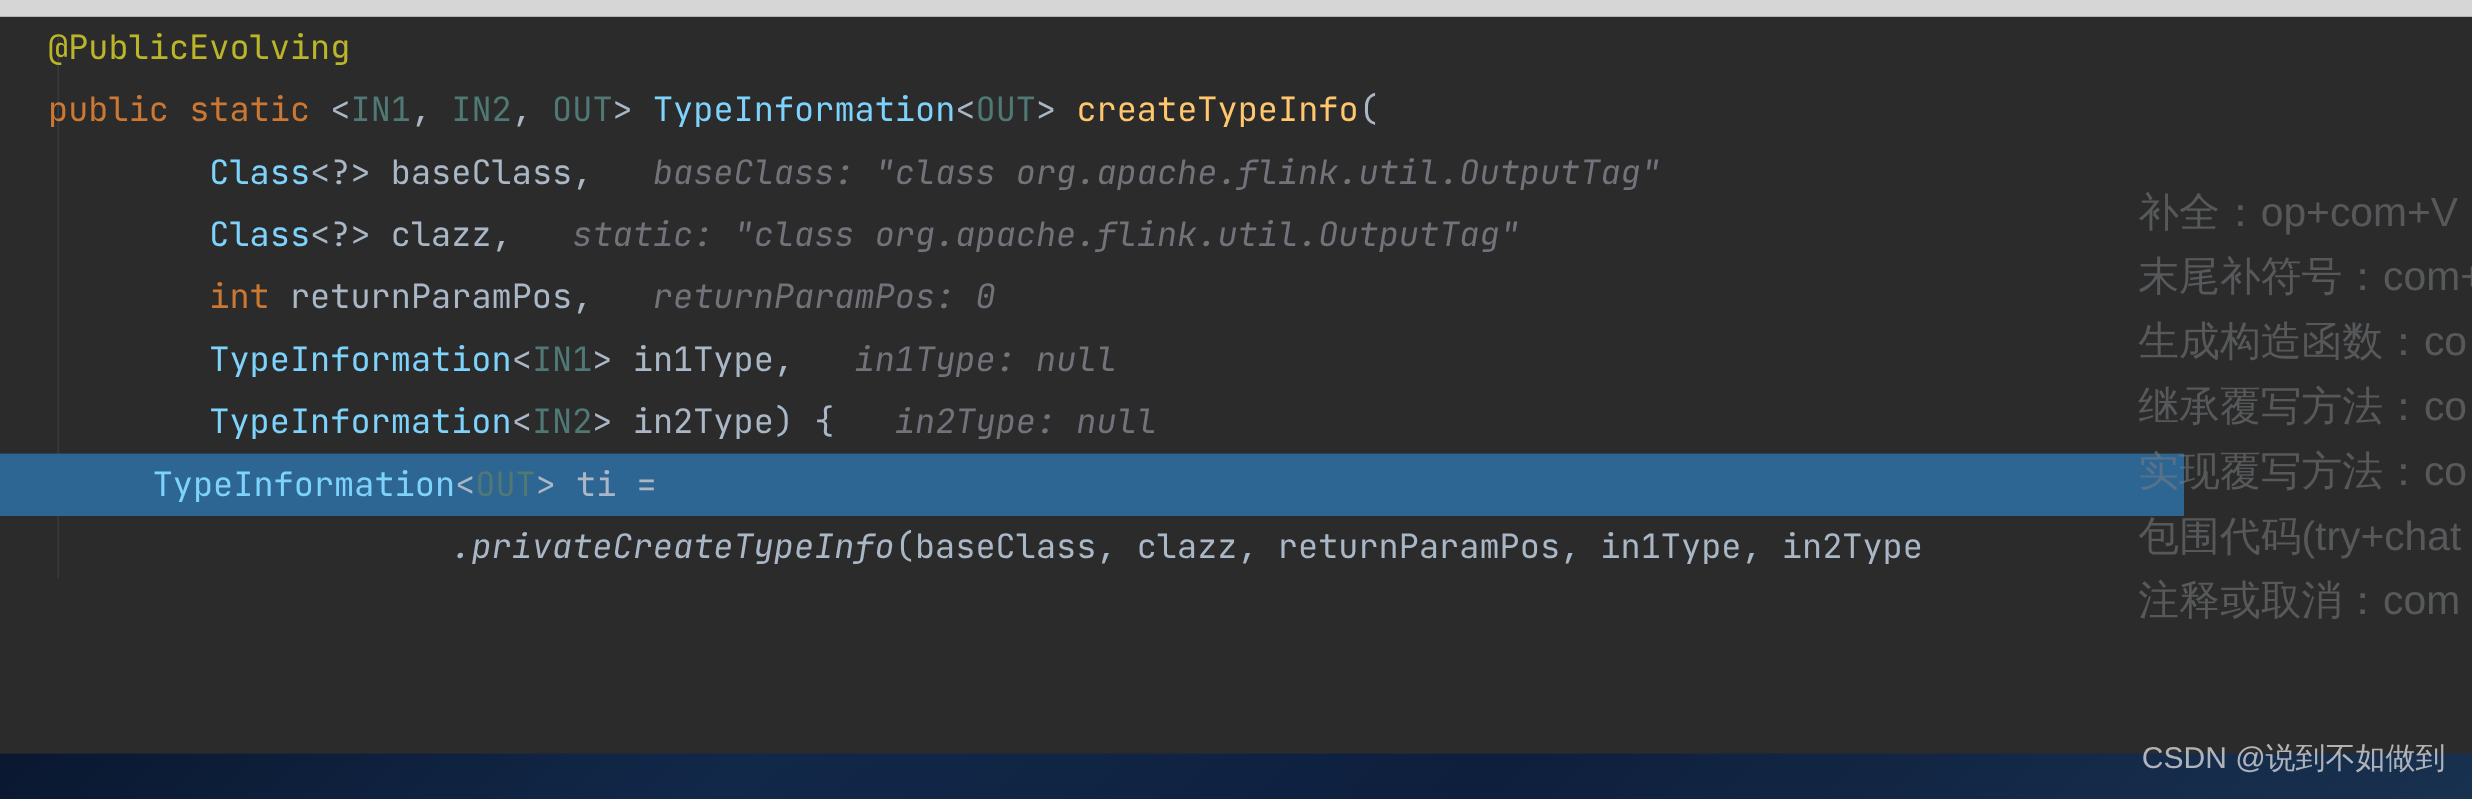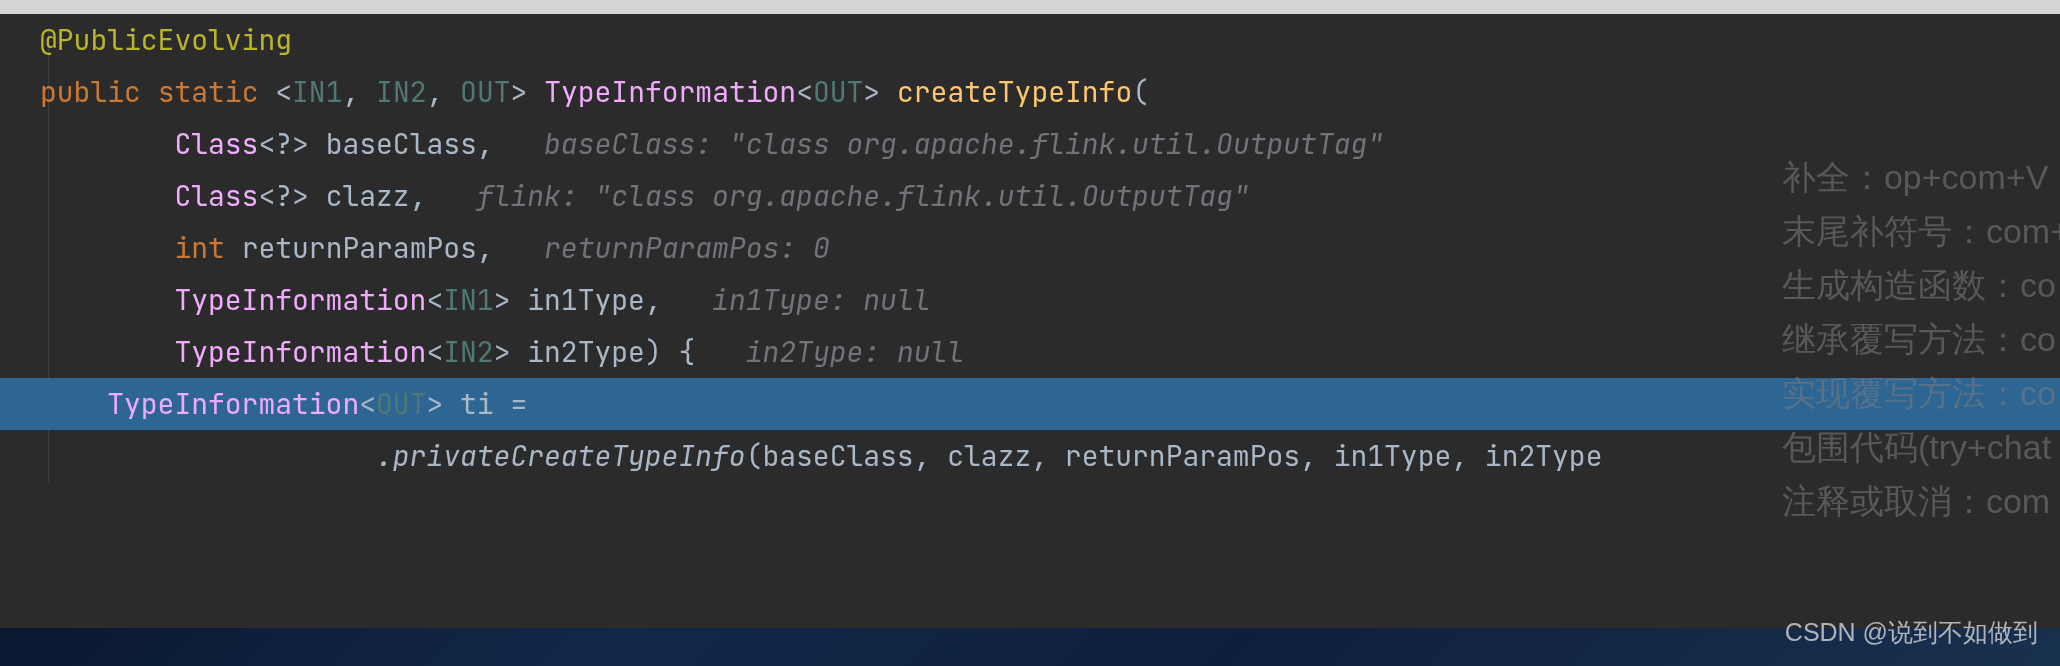--- a/index.html
+++ b/index.html
@@ -21,29 +21,29 @@
     padding-left: 40px;
   }
   .code-line {
     white-space: pre;
     color: #a9b7c6;
     position: relative;
   }
   .execution-line {
     background: #2d6593;
     margin-left: -40px;
-    padding-left: 40px;
-    width: 2060px;
+    padding-left: 60px;
+    width: 1820px;
   }
   
   .c-anno    { color: #bbb529; }
   .c-keyword { color: #cc7832; }
   .c-generic { color: #507874; }
   .c-ident   { color: #a9b7c6; }
-  .c-type    { color: #f0abfc; }
+  .c-type    { color: #7dd3fc; }
   .c-funcdef { color: #ffc66d; }
   .c-punc    { color: #a9b7c6; }
   .c-hint    { color: #72737a; font-style: italic; }
   .c-hint-str{ color: #72737a; font-style: italic; }
   .c-call    { color: #a9b7c6; font-style: italic; }
 
   
   .guide-wrap {
     position: absolute;
     left: 40px; top: 14px; bottom: 0;
@@ -100,21 +100,21 @@
   <div class="guide-wrap">
     <div class="vguide" style="left:8px"></div>
   </div>
 
   <div class="code-line"><span class="c-anno">@PublicEvolving</span></div>
 
   <div class="code-line"><span class="c-keyword">public</span> <span class="c-keyword">static</span> <span class="c-punc">&lt;</span><span class="c-generic">IN1</span><span class="c-punc">, </span><span class="c-generic">IN2</span><span class="c-punc">, </span><span class="c-generic">OUT</span><span class="c-punc">&gt;</span> <span class="c-type">TypeInformation</span><span class="c-punc">&lt;</span><span class="c-generic">OUT</span><span class="c-punc">&gt;</span> <span class="c-funcdef">createTypeInfo</span><span class="c-punc">(</span></div>
 
   <div class="code-line">        <span class="c-type">Class</span><span class="c-punc">&lt;?&gt;</span> <span class="c-ident">baseClass</span><span class="c-punc">,</span>   <span class="c-hint">baseClass:</span> <span class="c-hint-str">"class org.apache.flink.util.OutputTag"</span></div>
 
-  <div class="code-line">        <span class="c-type">Class</span><span class="c-punc">&lt;?&gt;</span> <span class="c-ident">clazz</span><span class="c-punc">,</span>   <span class="c-hint">flink:</span> <span class="c-hint-str">"class org.apache.flink.util.OutputTag"</span></div>
+  <div class="code-line">        <span class="c-type">Class</span><span class="c-punc">&lt;?&gt;</span> <span class="c-ident">clazz</span><span class="c-punc">,</span>   <span class="c-hint">static:</span> <span class="c-hint-str">"class org.apache.flink.util.OutputTag"</span></div>
 
   <div class="code-line">        <span class="c-keyword">int</span> <span class="c-ident">returnParamPos</span><span class="c-punc">,</span>   <span class="c-hint">returnParamPos:</span> <span class="c-hint">0</span></div>
 
   <div class="code-line">        <span class="c-type">TypeInformation</span><span class="c-punc">&lt;</span><span class="c-generic">IN1</span><span class="c-punc">&gt;</span> <span class="c-ident">in1Type</span><span class="c-punc">,</span>   <span class="c-hint">in1Type:</span> <span class="c-hint">null</span></div>
 
   <div class="code-line">        <span class="c-type">TypeInformation</span><span class="c-punc">&lt;</span><span class="c-generic">IN2</span><span class="c-punc">&gt;</span> <span class="c-ident">in2Type</span><span class="c-punc">)</span> <span class="c-punc">{</span>   <span class="c-hint">in2Type:</span> <span class="c-hint">null</span></div>
 
   <div class="code-line execution-line">    <span class="c-type">TypeInformation</span><span class="c-punc">&lt;</span><span class="c-generic">OUT</span><span class="c-punc">&gt;</span> <span class="c-ident">ti</span><span class="c-punc"> =</span></div>
 
 

